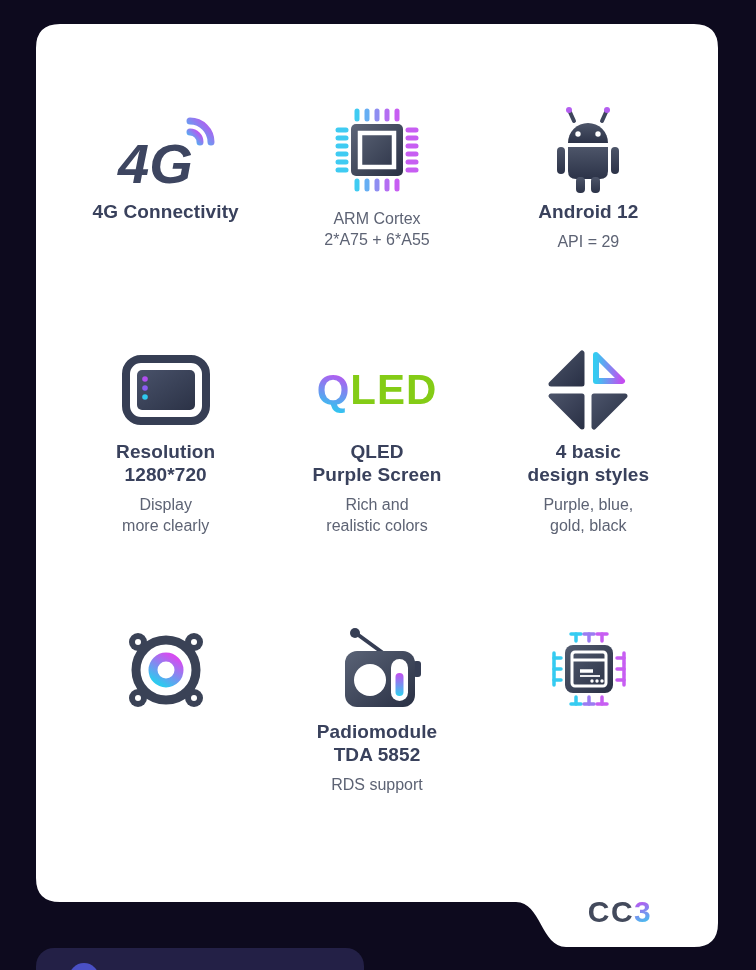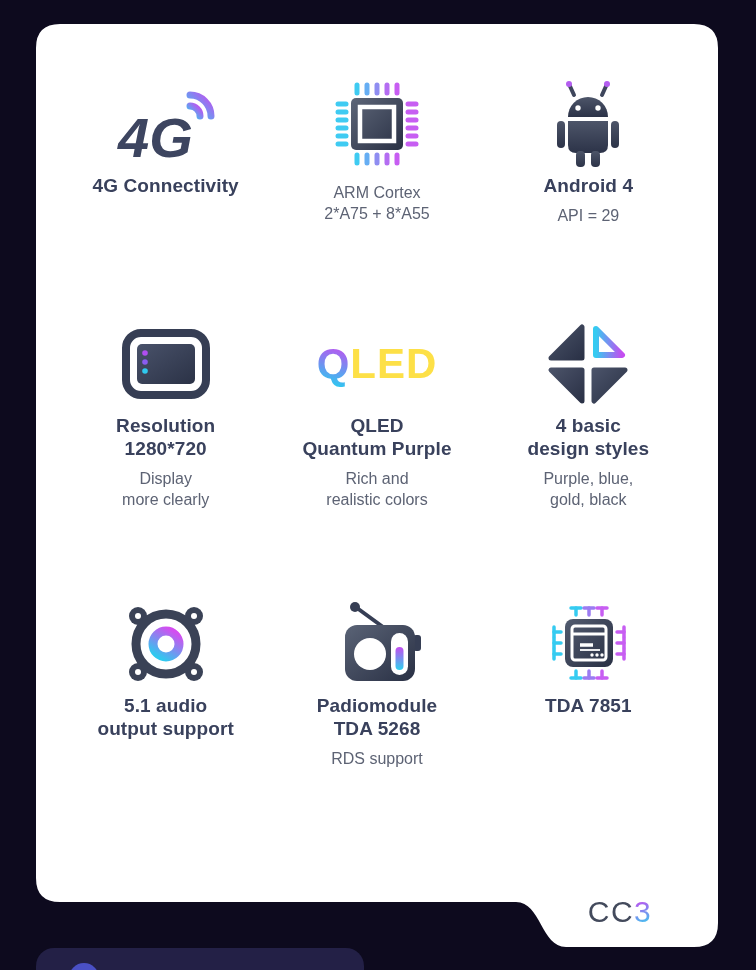--- a/index.html
+++ b/index.html
@@ -4,45 +4,45 @@
 <style>
   html,body{margin:0;padding:0;}
   body{
     width:756px;height:970px;position:relative;overflow:hidden;
     background:#0d0a1e;
     font-family:"Liberation Sans",sans-serif;
   }
   .card-shape{position:absolute;left:0;top:0;}
   .grid{
     position:absolute;left:36px;top:24px;width:682px;height:878px;
-    box-sizing:border-box;padding:50px 24px 0;
+    box-sizing:border-box;padding:76px 24px 0;
     display:grid;grid-template-columns:repeat(3,1fr);
     grid-template-rows:240px 280px auto;
   }
   .cell{display:flex;flex-direction:column;align-items:center;text-align:center;}
   .icon-box{height:100px;display:flex;align-items:center;justify-content:center;}
   .title{
     margin-top:0;font-size:19px;line-height:23px;font-weight:700;
     color:#39415c;white-space:pre-line;letter-spacing:.1px;
   }
   .tall .title{min-height:46px;}
   .subtitle{
     margin-top:8px;font-size:16px;line-height:21px;
     color:#5d6374;white-space:pre-line;
   }
   .qled{font-weight:800;font-size:42px;letter-spacing:1px;display:flex;align-items:center;}
   .qled .q{
     background:linear-gradient(195deg,#c44df0 12%,#30c6f0 88%);
     -webkit-background-clip:text;background-clip:text;color:transparent;
   }
-  .qled .led{color:#fde047;}
+  .qled .led{color:#84cc16;}
   .g4-text{font-weight:700;font-style:italic;font-size:56px;fill:#3d4560;font-family:"Liberation Sans",sans-serif;}
   .brand-logo{
     position:absolute;left:560px;top:896px;width:120px;text-align:center;
-    font-size:30px;line-height:32px;font-weight:400;letter-spacing:1.5px;
+    font-size:30px;line-height:32px;font-weight:700;letter-spacing:1.5px;
   }
   .brand-logo .cc{color:#434a5c;}
   .brand-logo .three{
     background:linear-gradient(160deg,#c44df0 15%,#3ec6ee 85%);
     -webkit-background-clip:text;background-clip:text;color:transparent;
   }
   .bottom-panel{
     position:absolute;left:36px;top:948px;width:328px;height:44px;
     background:#232046;border-radius:18px;
   }
@@ -108,21 +108,21 @@
           <line x1="83" y1="44" x2="91" y2="44" stroke="#c75ef2"></line>
           <line x1="83" y1="52" x2="91" y2="52" stroke="#c75ef2"></line>
           <line x1="83" y1="60" x2="91" y2="60" stroke="#c75ef2"></line>
           <line x1="83" y1="68" x2="91" y2="68" stroke="#c75ef2"></line>
         </g>
         <rect x="26" y="22" width="52" height="52" rx="5" fill="url(#gcpu)"></rect>
         <rect x="35" y="31" width="34" height="34" fill="none" stroke="#ffffff" stroke-width="4.5"></rect>
       </svg>
     </div>
     <div class="subtitle">ARM Cortex
-2*A75 + 8*A55</div>
+2*A75 + 6*A55</div>
   </div>
 
   <div class="cell">
     <div class="icon-box">
       <svg width="96" height="94" viewBox="0 0 96 94">
         <defs>
           <linearGradient id="grob" x1="0" y1="0" x2="0" y2="1">
             <stop offset="0" stop-color="#4d5569"></stop>
               <stop offset="1" stop-color="#2c3348"></stop>
           </linearGradient>
@@ -134,21 +134,21 @@
         <path d="M28 40 A20 20 0 0 1 68 40 Z" fill="url(#grob)"></path>
         <circle cx="38" cy="31" r="2.7" fill="#ffffff"></circle>
         <circle cx="58" cy="31" r="2.7" fill="#ffffff"></circle>
         <path d="M28 44 H68 V68 Q68 76 60 76 H36 Q28 76 28 68 Z" fill="url(#grob)"></path>
         <rect x="17" y="44" width="8" height="27" rx="4" fill="url(#grob)"></rect>
         <rect x="71" y="44" width="8" height="27" rx="4" fill="url(#grob)"></rect>
         <rect x="36" y="74" width="9" height="16" rx="4" fill="url(#grob)"></rect>
         <rect x="51" y="74" width="9" height="16" rx="4" fill="url(#grob)"></rect>
       </svg>
     </div>
-    <div class="title">Android 4</div>
+    <div class="title">Android 12</div>
     <div class="subtitle">API = 29</div>
   </div>
 
   <div class="cell tall">
     <div class="icon-box">
       <svg width="104" height="82" viewBox="0 0 104 82">
         <defs>
           <linearGradient id="gscr" x1="0" y1="0" x2="1" y2="1">
             <stop offset="0" stop-color="#49526a"></stop>
               <stop offset="1" stop-color="#2b3246"></stop>
@@ -168,21 +168,21 @@
   </div>
 
   <div class="cell tall">
     <div class="icon-box">
       <div class="qled">
           <span class="q">Q</span>
           <span class="led">LED</span>
         </div>
     </div>
     <div class="title">QLED
-Quantum Purple</div>
+Purple Screen</div>
     <div class="subtitle">Rich and
 realistic colors</div>
   </div>
 
   <div class="cell tall">
     <div class="icon-box">
       <svg width="96" height="96" viewBox="0 0 96 96">
         <defs>
           <linearGradient id="gtri" x1="0" y1="0" x2="1" y2="0">
             <stop offset="0" stop-color="#35cbf1"></stop>
@@ -221,22 +221,20 @@
         <circle cx="22" cy="78" r="9" fill="#3a4256"></circle>
         <circle cx="78" cy="78" r="9" fill="#3a4256"></circle>
         <circle cx="50" cy="50" r="30" fill="#ffffff" stroke="#3a4256" stroke-width="9"></circle>
         <circle cx="22" cy="22" r="3" fill="#ffffff"></circle>
         <circle cx="78" cy="22" r="3" fill="#ffffff"></circle>
         <circle cx="22" cy="78" r="3" fill="#ffffff"></circle>
         <circle cx="78" cy="78" r="3" fill="#ffffff"></circle>
         <circle cx="50" cy="50" r="13" fill="none" stroke="url(#gspk)" stroke-width="9"></circle>
       </svg>
     </div>
-    <div class="title">5.1 audio
-output support</div>
   </div>
 
   <div class="cell tall">
     <div class="icon-box">
       <svg width="104" height="94" viewBox="0 0 104 94">
         <defs>
           <linearGradient id="grad" x1="0" y1="0" x2="1" y2="1">
             <stop offset="0" stop-color="#5a6376"></stop>
               <stop offset="1" stop-color="#293044"></stop>
           </linearGradient>
@@ -248,21 +246,21 @@
         <line x1="58" y1="30" x2="32" y2="11" stroke="#363e54" stroke-width="4" stroke-linecap="round"></line>
         <circle cx="30" cy="10" r="5" fill="#363e54"></circle>
         <rect x="88" y="38" width="8" height="16" rx="3" fill="#363e54"></rect>
         <rect x="20" y="28" width="70" height="56" rx="12" fill="url(#grad)"></rect>
         <circle cx="45" cy="57" r="16" fill="#ffffff"></circle>
         <rect x="66" y="36" width="17" height="42" rx="8.5" fill="#ffffff"></rect>
         <rect x="70.5" y="50" width="8" height="23" rx="4" fill="url(#gbar)"></rect>
       </svg>
     </div>
     <div class="title">Padiomodule
-TDA 5268</div>
+TDA 5852</div>
     <div class="subtitle">RDS support</div>
   </div>
 
   <div class="cell tall">
     <div class="icon-box">
       <svg width="104" height="96" viewBox="0 0 104 96">
         <defs>
           <linearGradient id="gtda" x1="0" y1="0" x2="1" y2="1">
             <stop offset="0" stop-color="#525b6f"></stop>
               <stop offset="1" stop-color="#293044"></stop>
@@ -297,21 +295,20 @@
         <rect x="29" y="23" width="48" height="48" rx="8" fill="url(#gtda)"></rect>
         <rect x="36" y="30" width="34" height="34" rx="3" fill="none" stroke="#ffffff" stroke-width="3"></rect>
         <line x1="36" y1="38" x2="70" y2="38" stroke="#ffffff" stroke-width="3"></line>
         <line x1="44" y1="49" x2="57" y2="49" stroke="#ffffff" stroke-width="3.5"></line>
         <line x1="44" y1="54" x2="64" y2="54" stroke="#ffffff" stroke-width="1.8"></line>
         <circle cx="56" cy="59" r="1.7" fill="#ffffff"></circle>
         <circle cx="61" cy="59" r="1.7" fill="#ffffff"></circle>
         <circle cx="66" cy="59" r="1.7" fill="#ffffff"></circle>
       </svg>
     </div>
-    <div class="title">TDA 7851</div>
   </div>
 
 </div>
 
 <div class="brand-logo"><span class="cc">CC</span><span class="three">3</span></div>
 
 <div class="bottom-panel"></div>
 <div class="bottom-dot"></div>
 
 </body></html>

